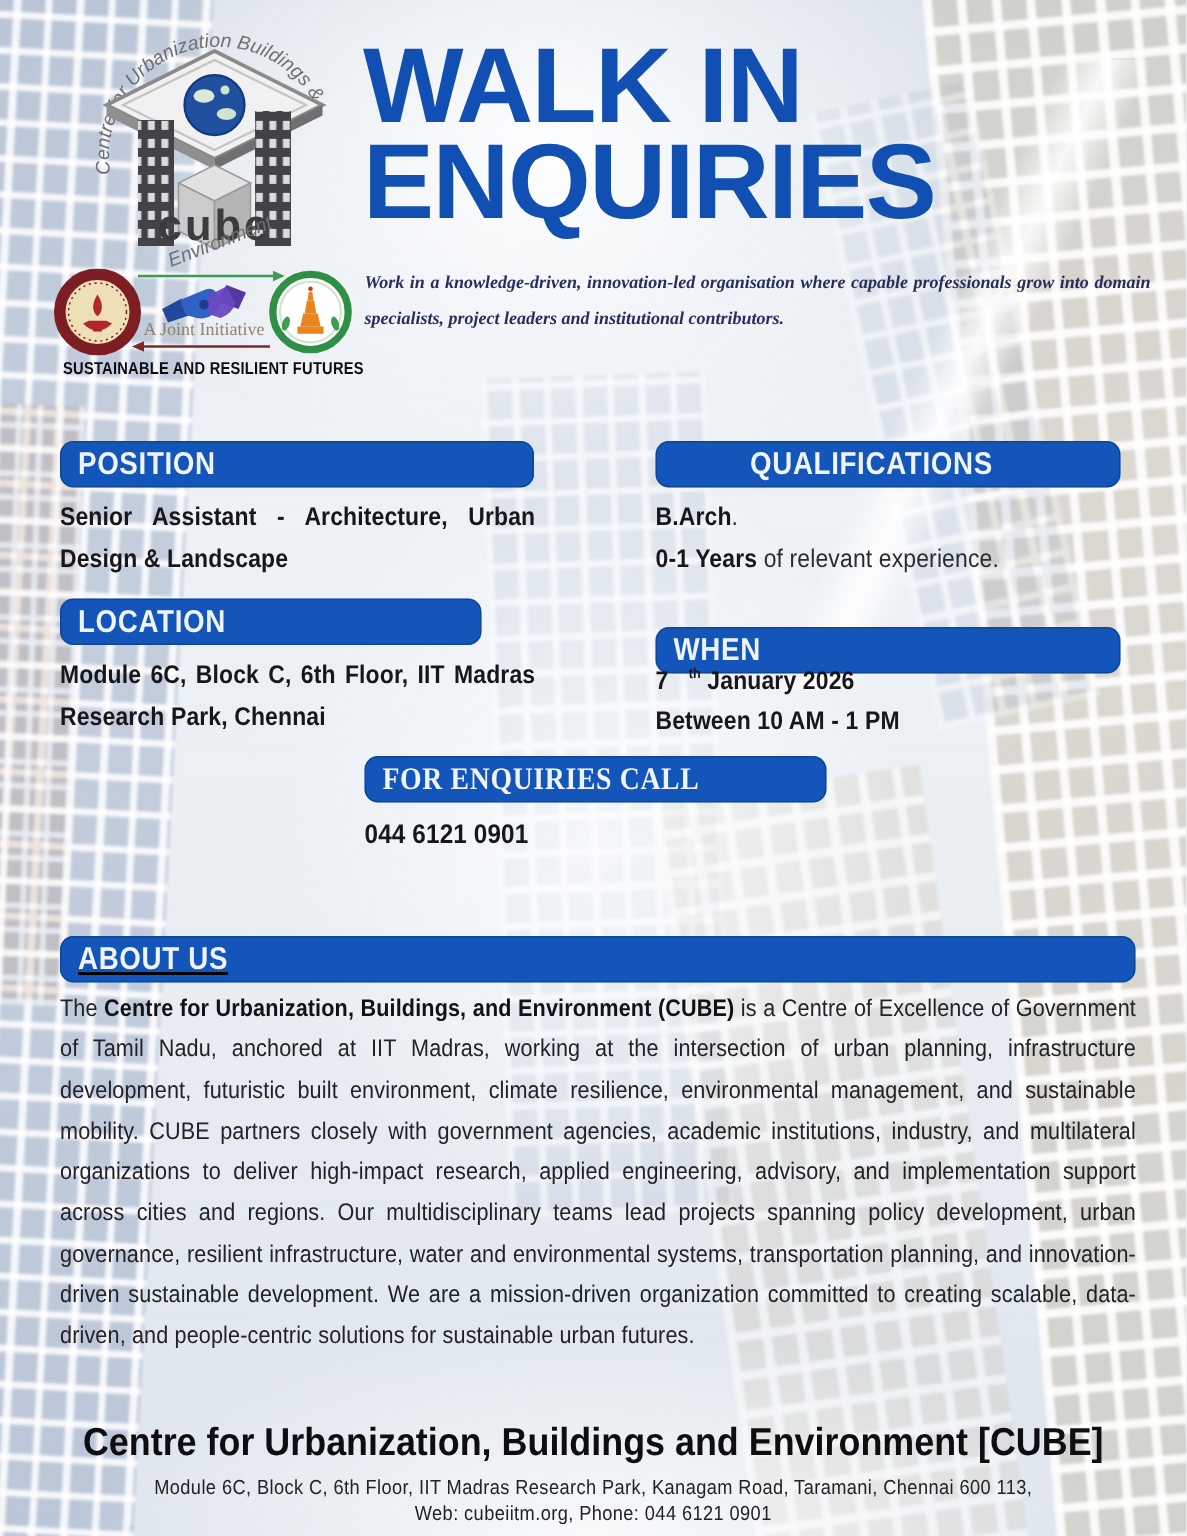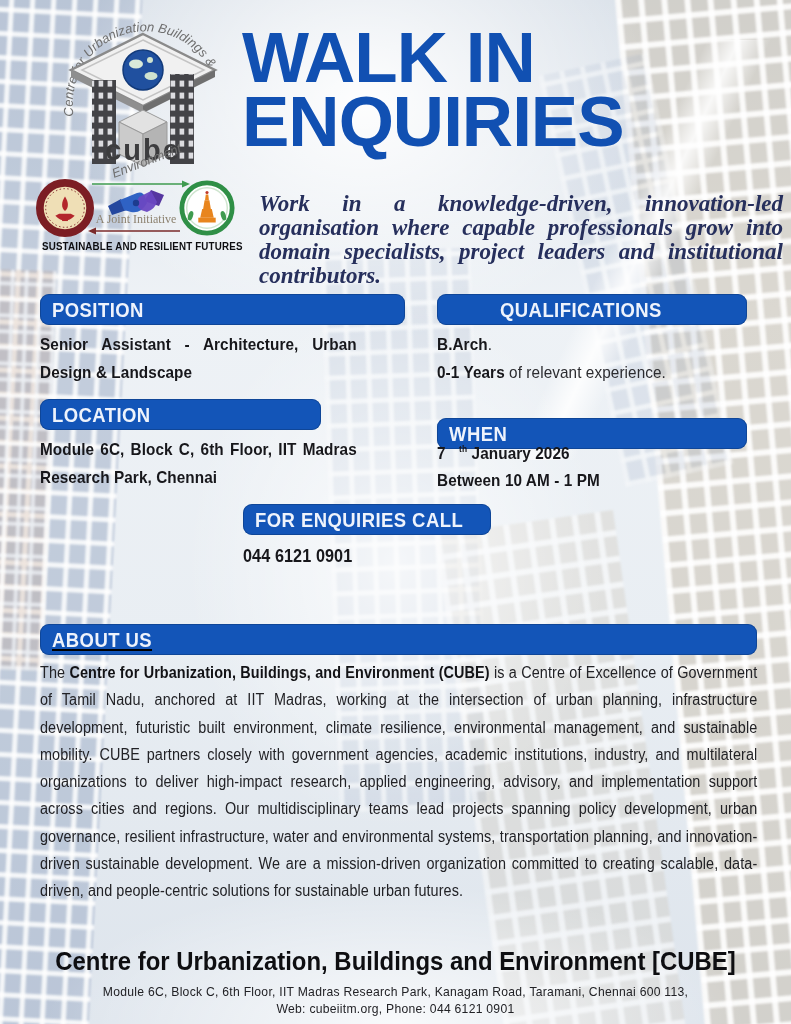--- a/index.html
+++ b/index.html
@@ -43,43 +43,43 @@
   .iitm{left:2px;}
   .hand{left:72px;top:10px;}
   .tngv{left:144px;}
   .joint-label{position:absolute;left:50%;top:36px;transform:translateX(-50%);
     font-size:12px;color:#8d8270;white-space:nowrap;font-family:"Liberation Serif",serif;}
   .arrows{position:absolute;left:0;top:0;}
   .motto{position:absolute;left:42px;top:240px;font-size:11.5px;font-weight:700;color:#0d0d10;
     white-space:nowrap;transform:scaleX(.85);transform-origin:0 0;letter-spacing:.2px;}
   .title{position:absolute;left:242px;top:26px;color:#1150b2;font-weight:700;
     font-size:71px;line-height:64px;letter-spacing:-1px;}
-  .tagline{position:absolute;left:243px;top:176px;width:524px;margin:16px;
+  .tagline{position:absolute;left:243px;top:176px;width:524px;margin:0;
     font-family:"Liberation Serif",serif;font-style:italic;font-weight:700;
-    font-size:23px;line-height:24px;color:#262f5c;text-align:justify;}
+    font-size:12px;line-height:24px;color:#262f5c;text-align:justify;}
   
   .pill{position:absolute;height:31px;background:#1355b8;border-radius:9px;
     display:flex;align-items:center;padding:0 12px;box-sizing:border-box;
     box-shadow:inset 0 0 0 1px rgba(13,60,130,.6);}
   .pill-label{color:#eef3fc;font-size:21px;font-weight:600;letter-spacing:.5px;
     white-space:nowrap;transform:scaleX(.88);transform-origin:0 50%;}
   .sec-body{position:absolute;margin:0;font-size:17px;font-weight:700;color:#17171b;
     line-height:27.5px;transform:scaleX(.9);transform-origin:0 0;text-align:justify;
     letter-spacing:.1px;}
   .sec-body .light{font-weight:400;color:#2c2c30;}
   sup{font-size:.55em;vertical-align:super;padding-left:15px;}
-  .p-position{left:40px;top:294px;width:365px;}
+  .p-position{left:40px;top:294px;width:316px;}
   .b-position{left:40px;top:331px;width:352px;}
   .p-qual{left:437px;top:294px;width:310px;justify-content:center;}
   .b-qual{left:437px;top:331px;width:360px;}
   .p-location{left:40px;top:399px;width:281px;}
   .b-location{left:40px;top:436px;width:352px;}
   .p-when{left:437px;top:418px;width:310px;}
   .b-when{left:437px;top:436px;width:360px;}
-  .p-enq{left:243px;top:504px;width:248px;}
+  .p-enq{left:243px;top:504px;width:308px;font-family:Liberation Serif, serif;}
   .b-enq{left:243px;top:543px;width:340px;font-size:18px;}
   .p-about{left:40px;top:624px;width:717px;text-decoration:underline;}
   .b-about{left:40px;top:659px;width:797px;font-size:16px;font-weight:400;
     line-height:27.3px;color:#222226;}
   .b-about b{font-weight:700;color:#121215;}
   
   .footer-title{position:absolute;left:0;top:946px;width:791px;text-align:center;margin:0;
     font-size:26px;font-weight:700;color:#0e0e11;white-space:nowrap;
     transform:scaleX(.92);transform-origin:50% 50%;}
   .footer-line{position:absolute;left:0;width:791px;text-align:center;margin:0;

